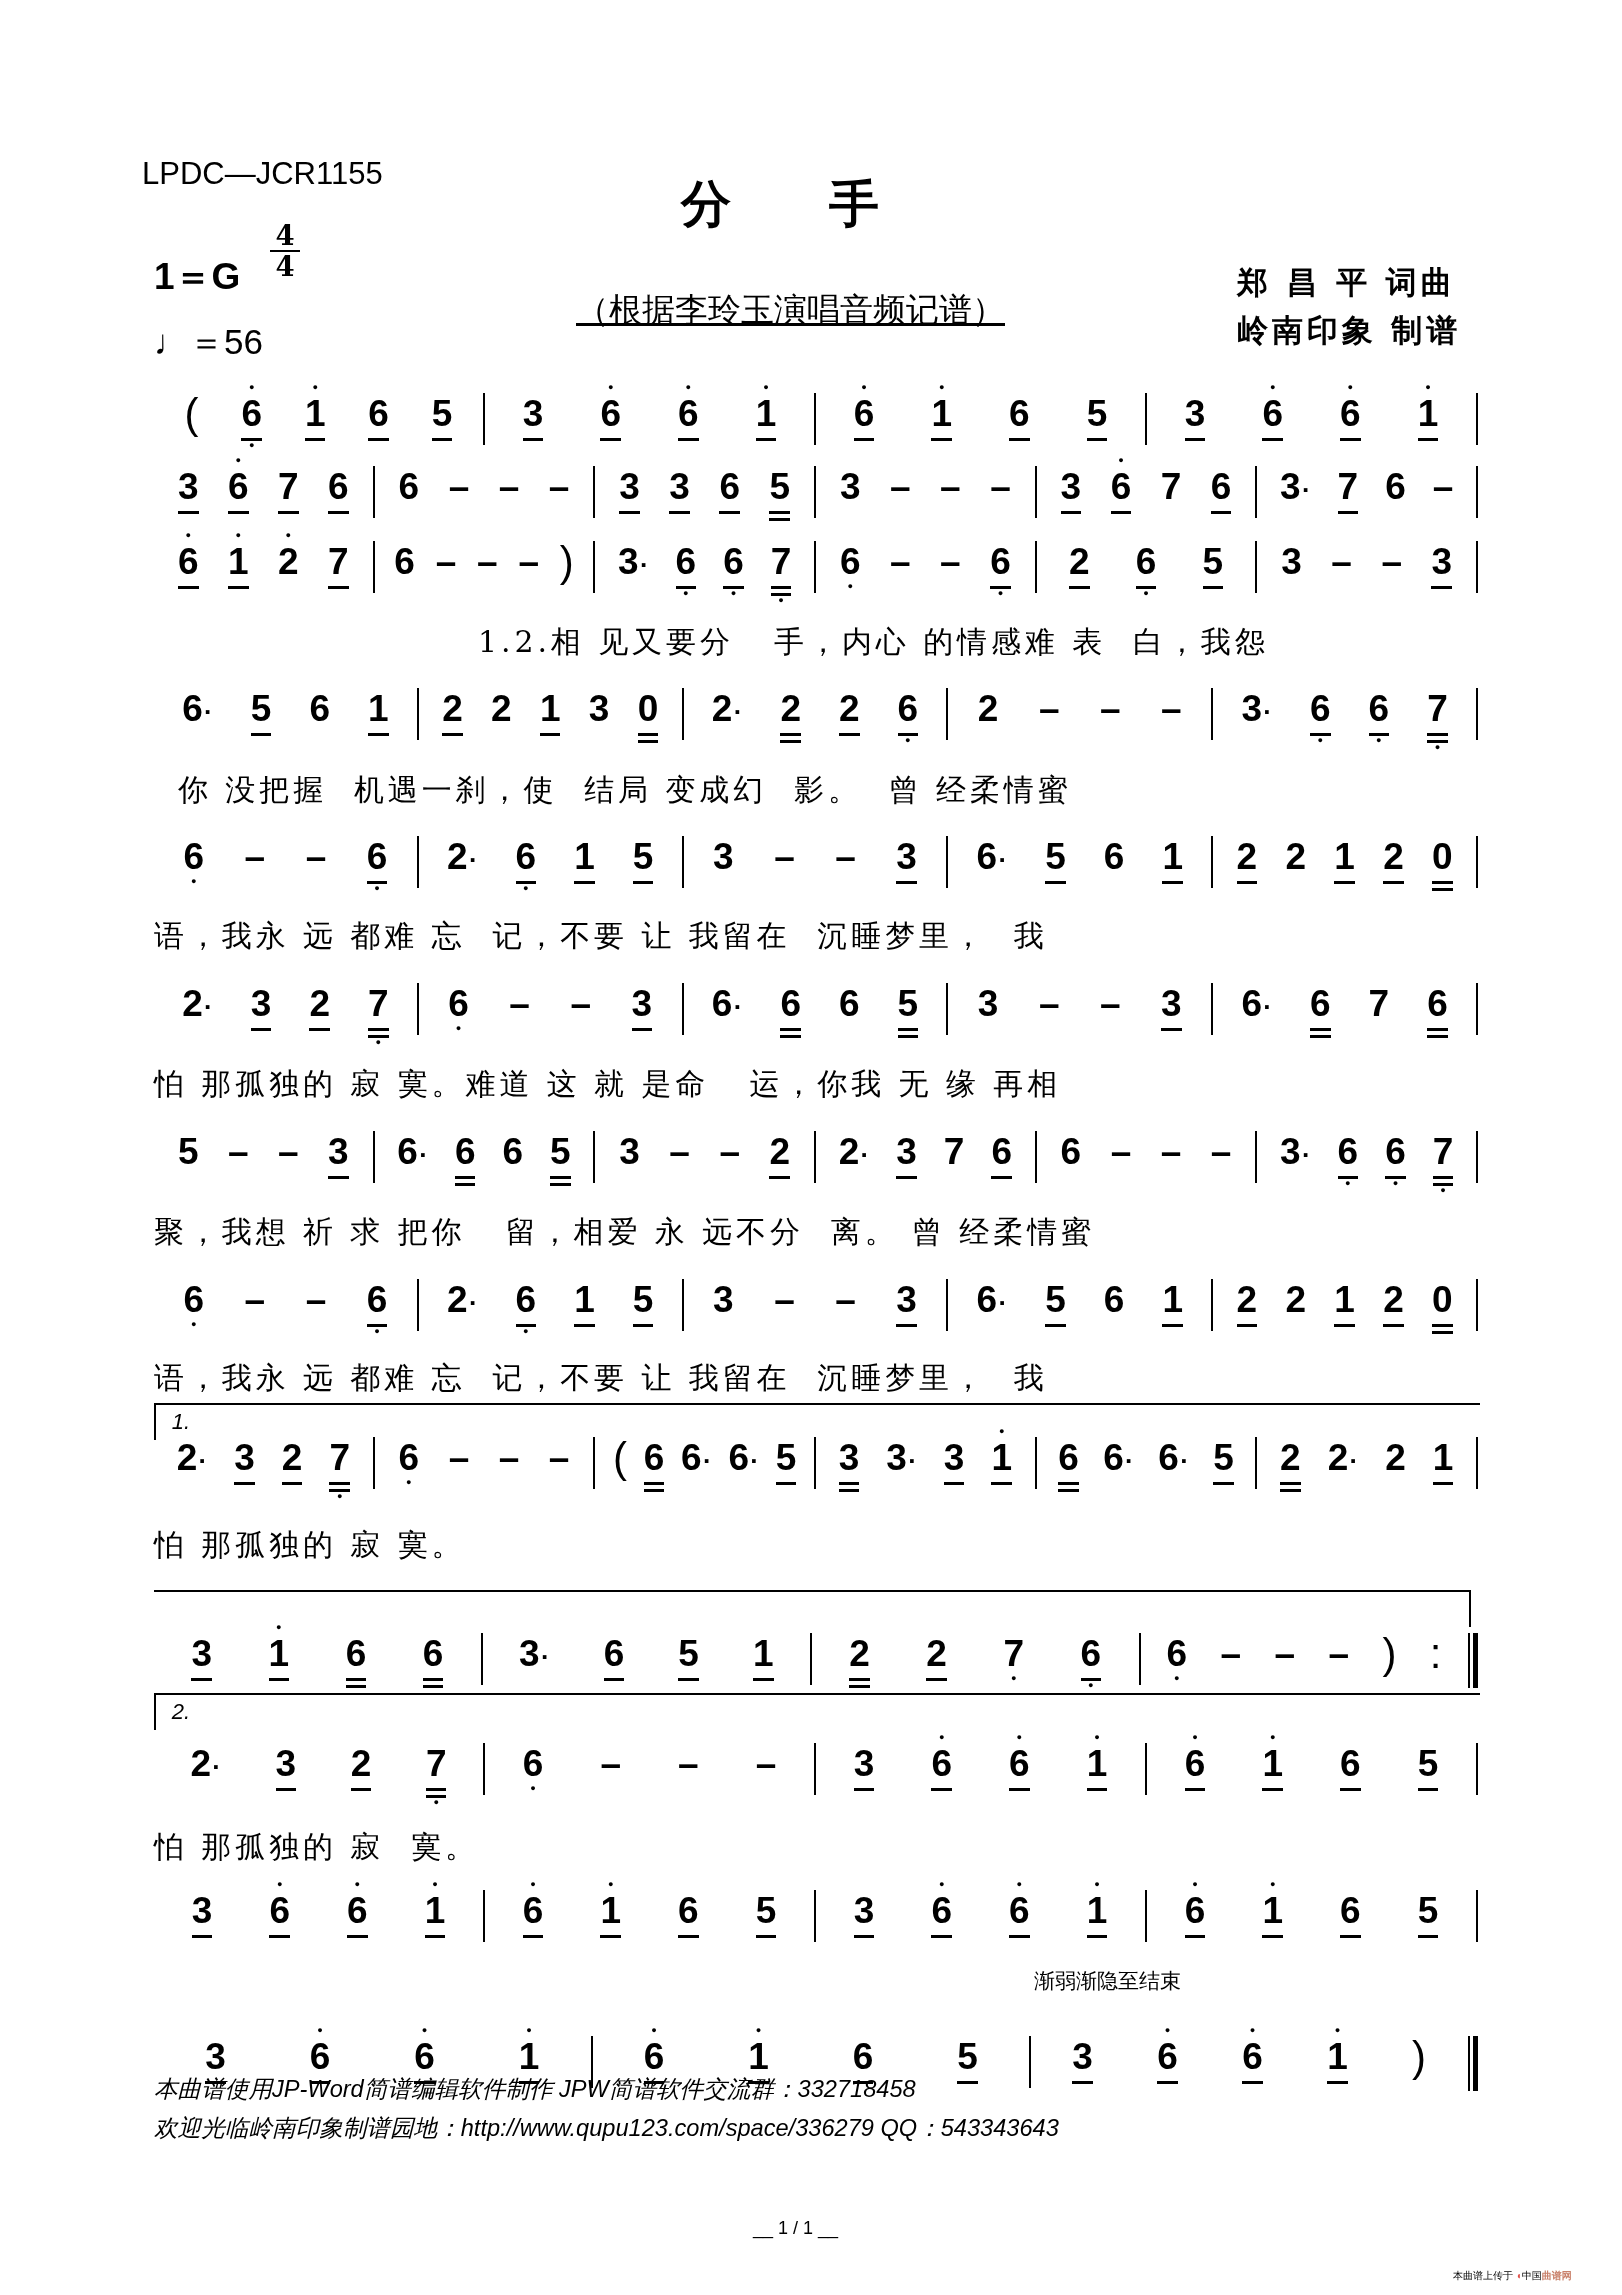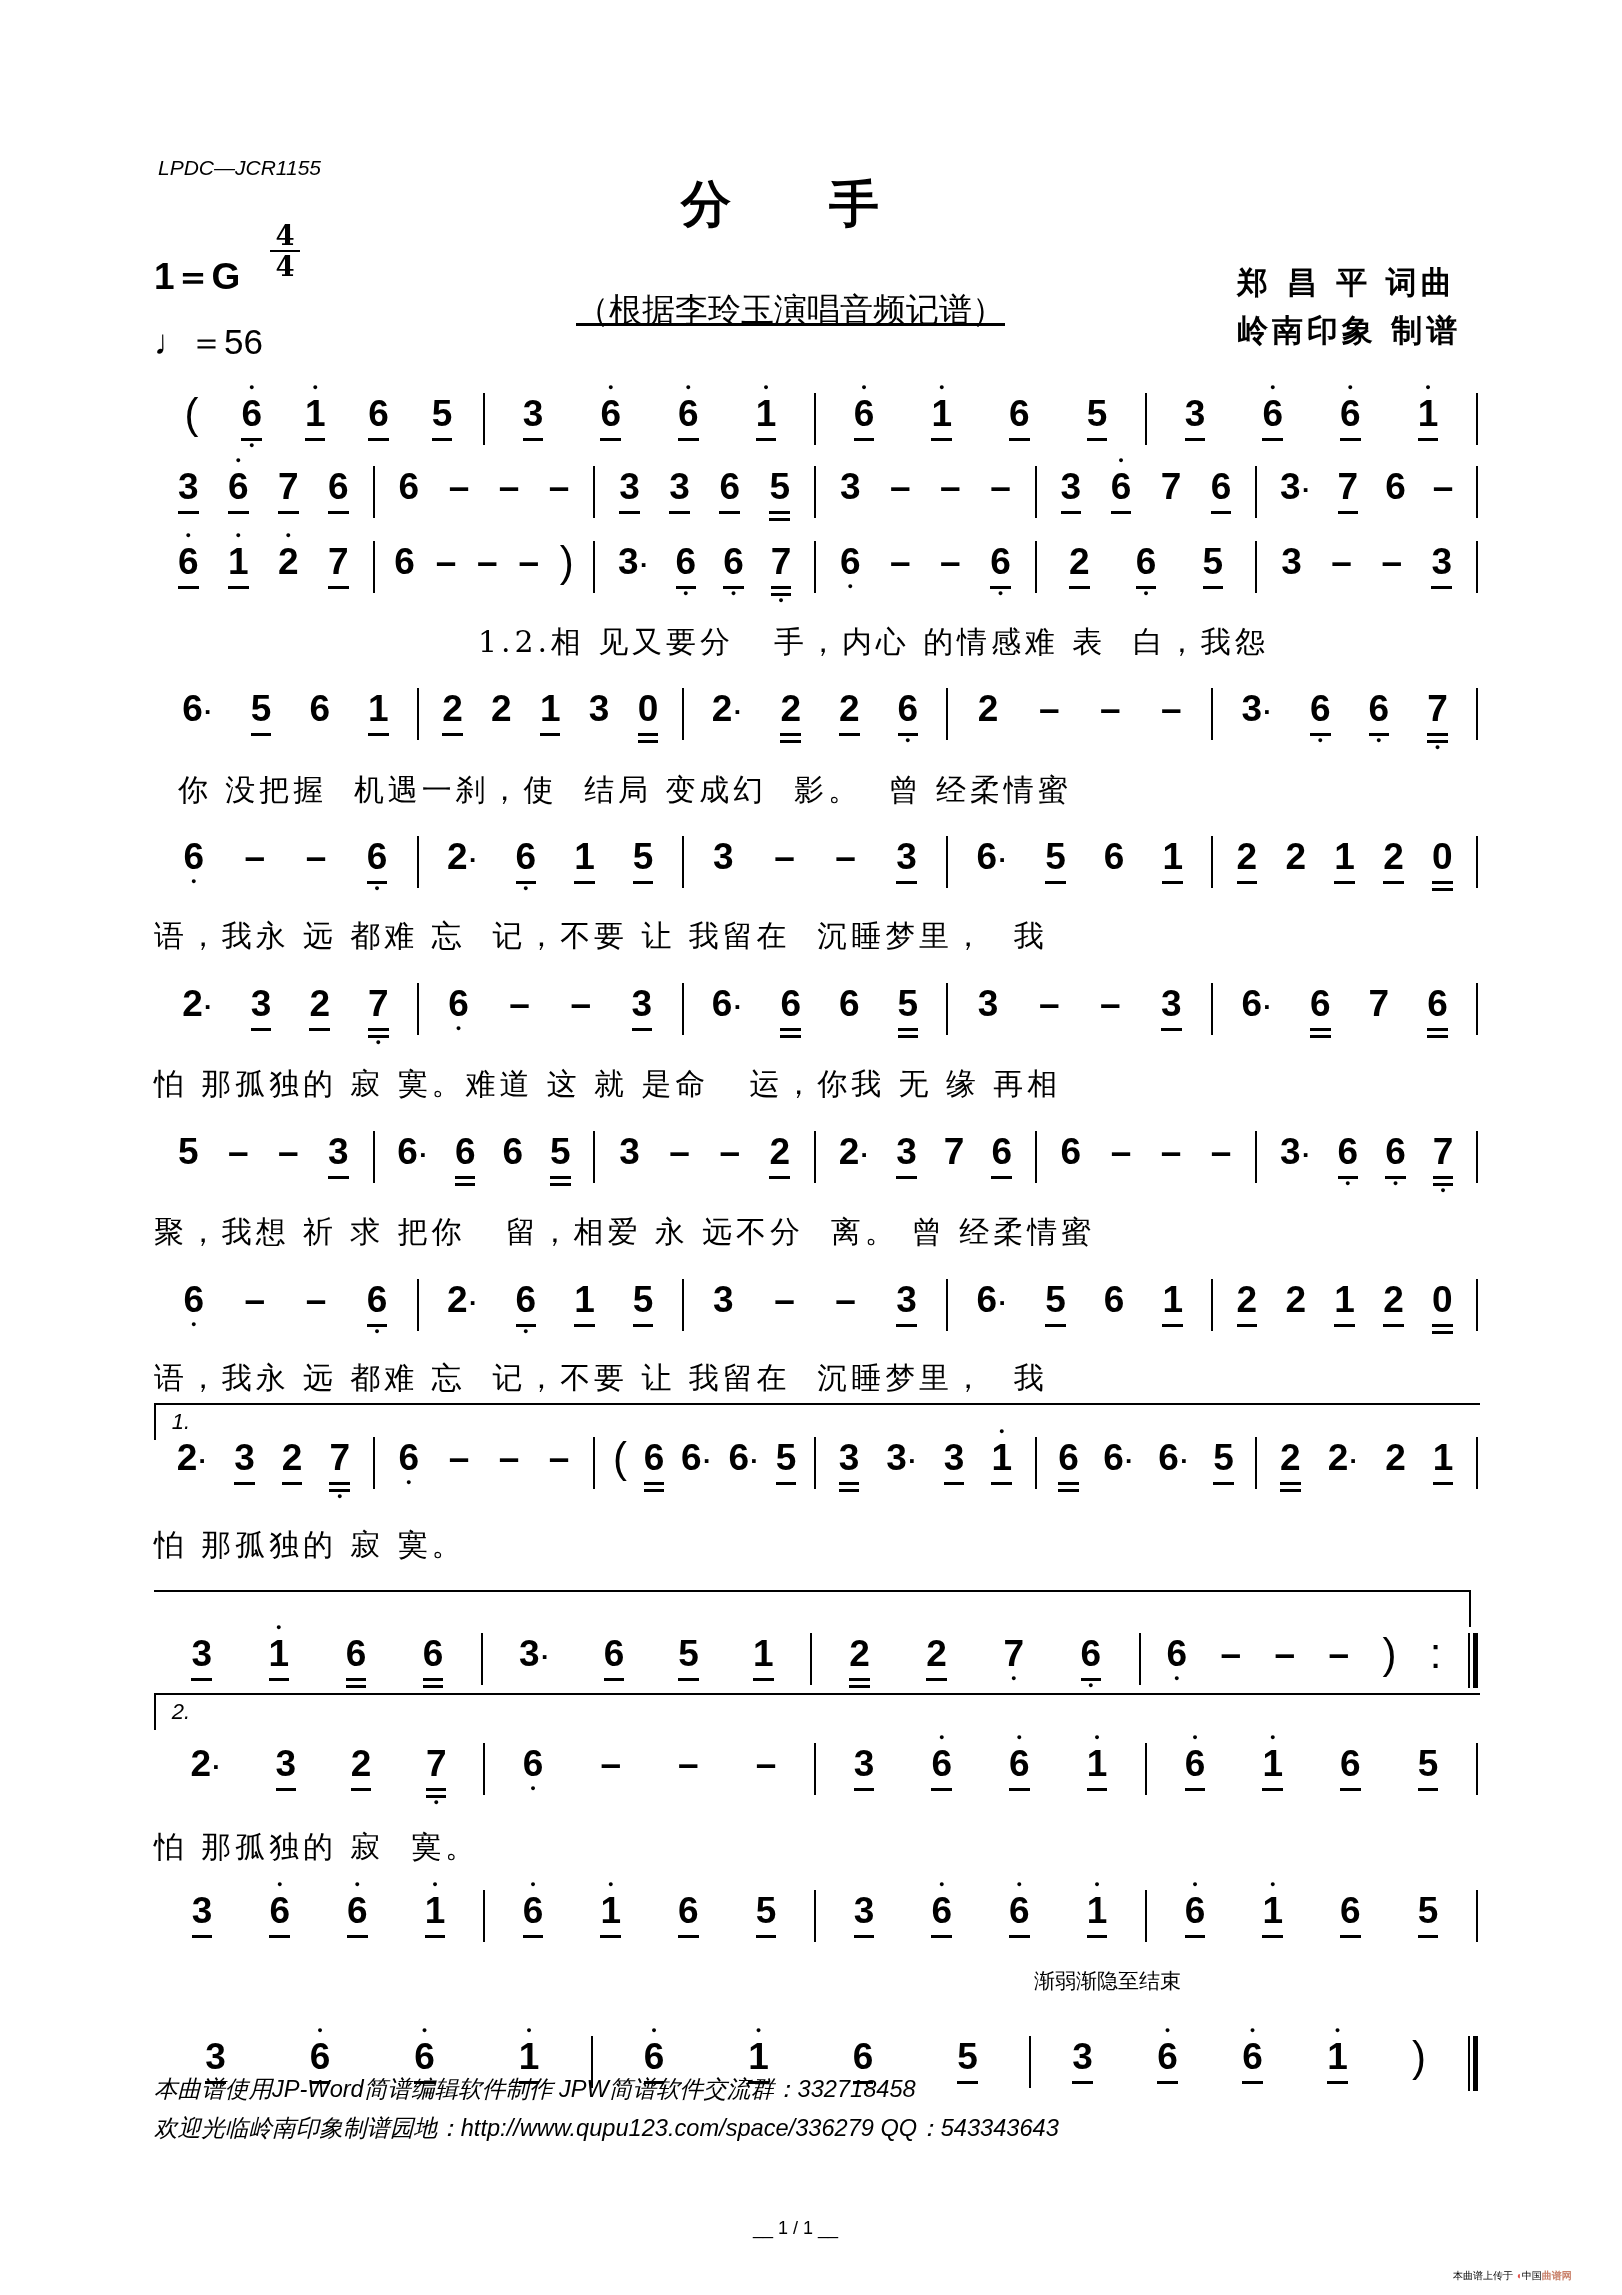--- a/index.html
+++ b/index.html
@@ -1,18 +1,18 @@
 <!DOCTYPE html>
 <html style="font-size:10.5px"><head>
 <meta charset="utf-8">
 <style>
   html,body{margin:0;padding:0;background:#fff;}
   body{width:1623px;height:2295px;position:relative;overflow:hidden;font-family:"Liberation Sans","DejaVu Sans",sans-serif;color:#000;}
   .abs{position:absolute;}
-  .code{left:158px;top:156px;font-size:21px;font-style:italic;}
+  .code{left:142px;top:156px;font-size:31px;}
   .title{left:681px;top:171px;font-size:50px;font-family:Liberation Serif, serif;font-weight:bold;letter-spacing:98px;}
   .key{left:154px;top:236px;font-size:37px;font-weight:bold;margin-top:16px;}
   .ts{left:270px;top:221px;width:30px;text-align:center;font-size:27.5px;font-weight:bold;line-height:29px;font-family:"DejaVu Serif",serif;}
   .ts .line{border-top:2.6px solid #000;}
   .tempo{left:154px;top:319px;font-size:35px;}
   .subtitle{left:576px;top:288px;font-size:33px;font-family:"DejaVu Serif",serif;text-decoration:underline;}
   .credit{left:1237px;font-size:31px;font-family:"DejaVu Serif",serif;font-weight:bold;letter-spacing:3.9px;}
   .system{position:absolute;left:154px;width:1324px;height:79px;}
   .measures{display:flex;align-items:flex-start;height:79px;}
   .measure{flex:1;display:flex;justify-content:space-around;align-items:flex-start;padding:0 9.2px;position:relative;}

